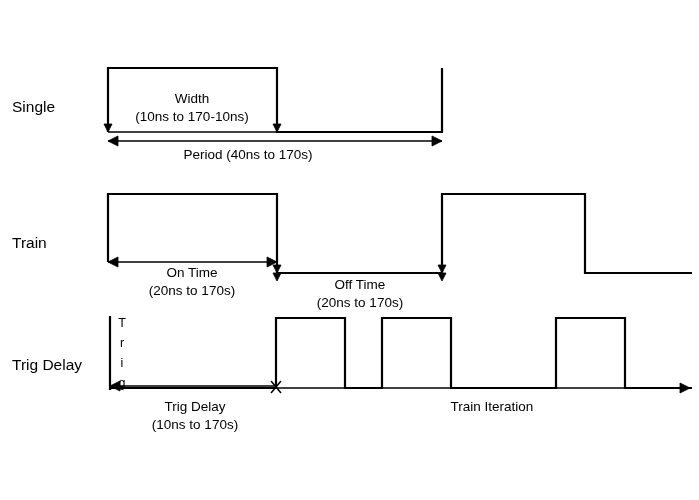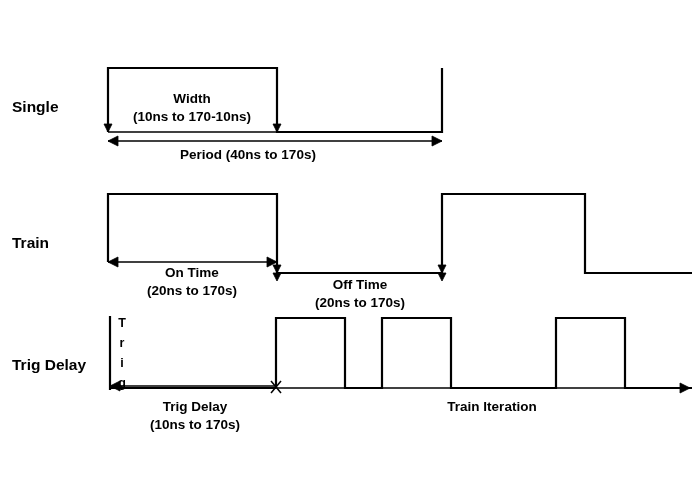--- a/index.html
+++ b/index.html
@@ -14,21 +14,20 @@
     color: #000000;
     overflow: hidden;
     position: relative;
   }
   #diagram-root {
     position: absolute;
     left: 0;
     top: 0;
     width: 699px;
     height: 500px;
-    font-weight: bold;
   }
   svg#timing-svg {
     display: block;
     width: 699px;
     height: 500px;
     background: #ffffff;
   }
   .wave-path {
     fill: none;
     stroke: #000000;

